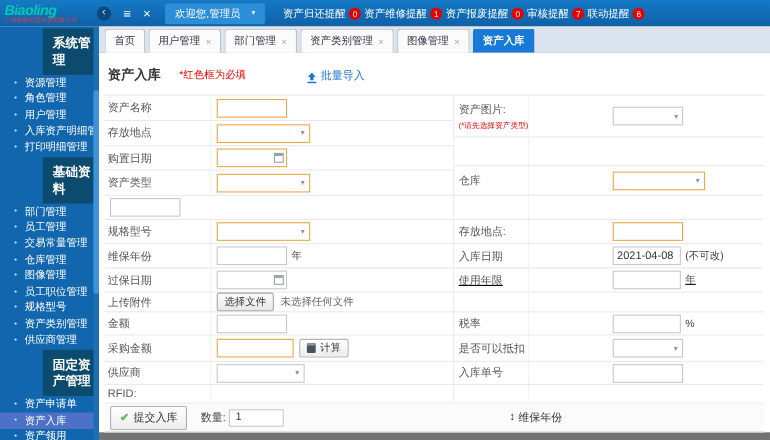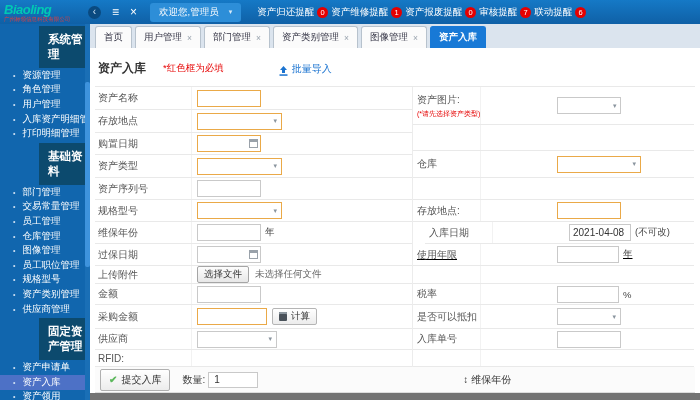--- a/index.html
+++ b/index.html
@@ -168,25 +168,25 @@
             <span class="bullet">•</span>
             <span>打印明细管理</span>
           </div>
           <div class="sb-header">基础资料</div>
           <div class="sb-item">
             <span class="bullet">•</span>
             <span>部门管理</span>
           </div>
           <div class="sb-item">
             <span class="bullet">•</span>
+            <span>员工管理</span>
+          </div>
+          <div class="sb-item">
+            <span class="bullet">•</span>
             <span>交易常量管理</span>
-          </div>
-          <div class="sb-item">
-            <span class="bullet">•</span>
-            <span>员工管理</span>
           </div>
           <div class="sb-item">
             <span class="bullet">•</span>
             <span>仓库管理</span>
           </div>
           <div class="sb-item">
             <span class="bullet">•</span>
             <span>图像管理</span>
           </div>
           <div class="sb-item">
@@ -312,23 +312,20 @@
                 <div class="cl left">
                   <div>资产类型</div>
                 </div>
                 <div class="cf left">
                   <div class="sel req" style="width: 85px;">
                     <span class="arr">▾</span>
                   </div>
                 </div>
               </div>
               <div class="frow" style="height: 22px;">
-                <div class="cl left">
-                  <div>资产序列号</div>
-                </div>
                 <div class="cf left">
                   <span class="datewrap">
                     <input class="inp" style="width: 64px;">
                   </span>
                 </div>
               </div>
               <div class="frow" style="height: 22px;">
                 <div class="cl left">
                   <div>规格型号</div>
                 </div>
@@ -441,21 +438,21 @@
               <div class="frow" style="height: 22px;">
                 <div class="cl right">
                   <div>存放地点:</div>
                 </div>
                 <div class="cf right">
                   <span class="datewrap">
                     <input class="inp req" style="width: 64px;">
                   </span>
                 </div>
               </div>
-              <div class="frow" style="height: 22px; margin-left: 12px;">
+              <div class="frow" style="height: 22px;">
                 <div class="cl right">
                   <div>入库日期</div>
                 </div>
                 <div class="cf right">
                   <span class="datewrap">
                     <input class="inp" value="2021-04-08" style="width: 62px;">
                   </span>
                   <span class="sfx">(不可改)</span>
                 </div>
               </div>

